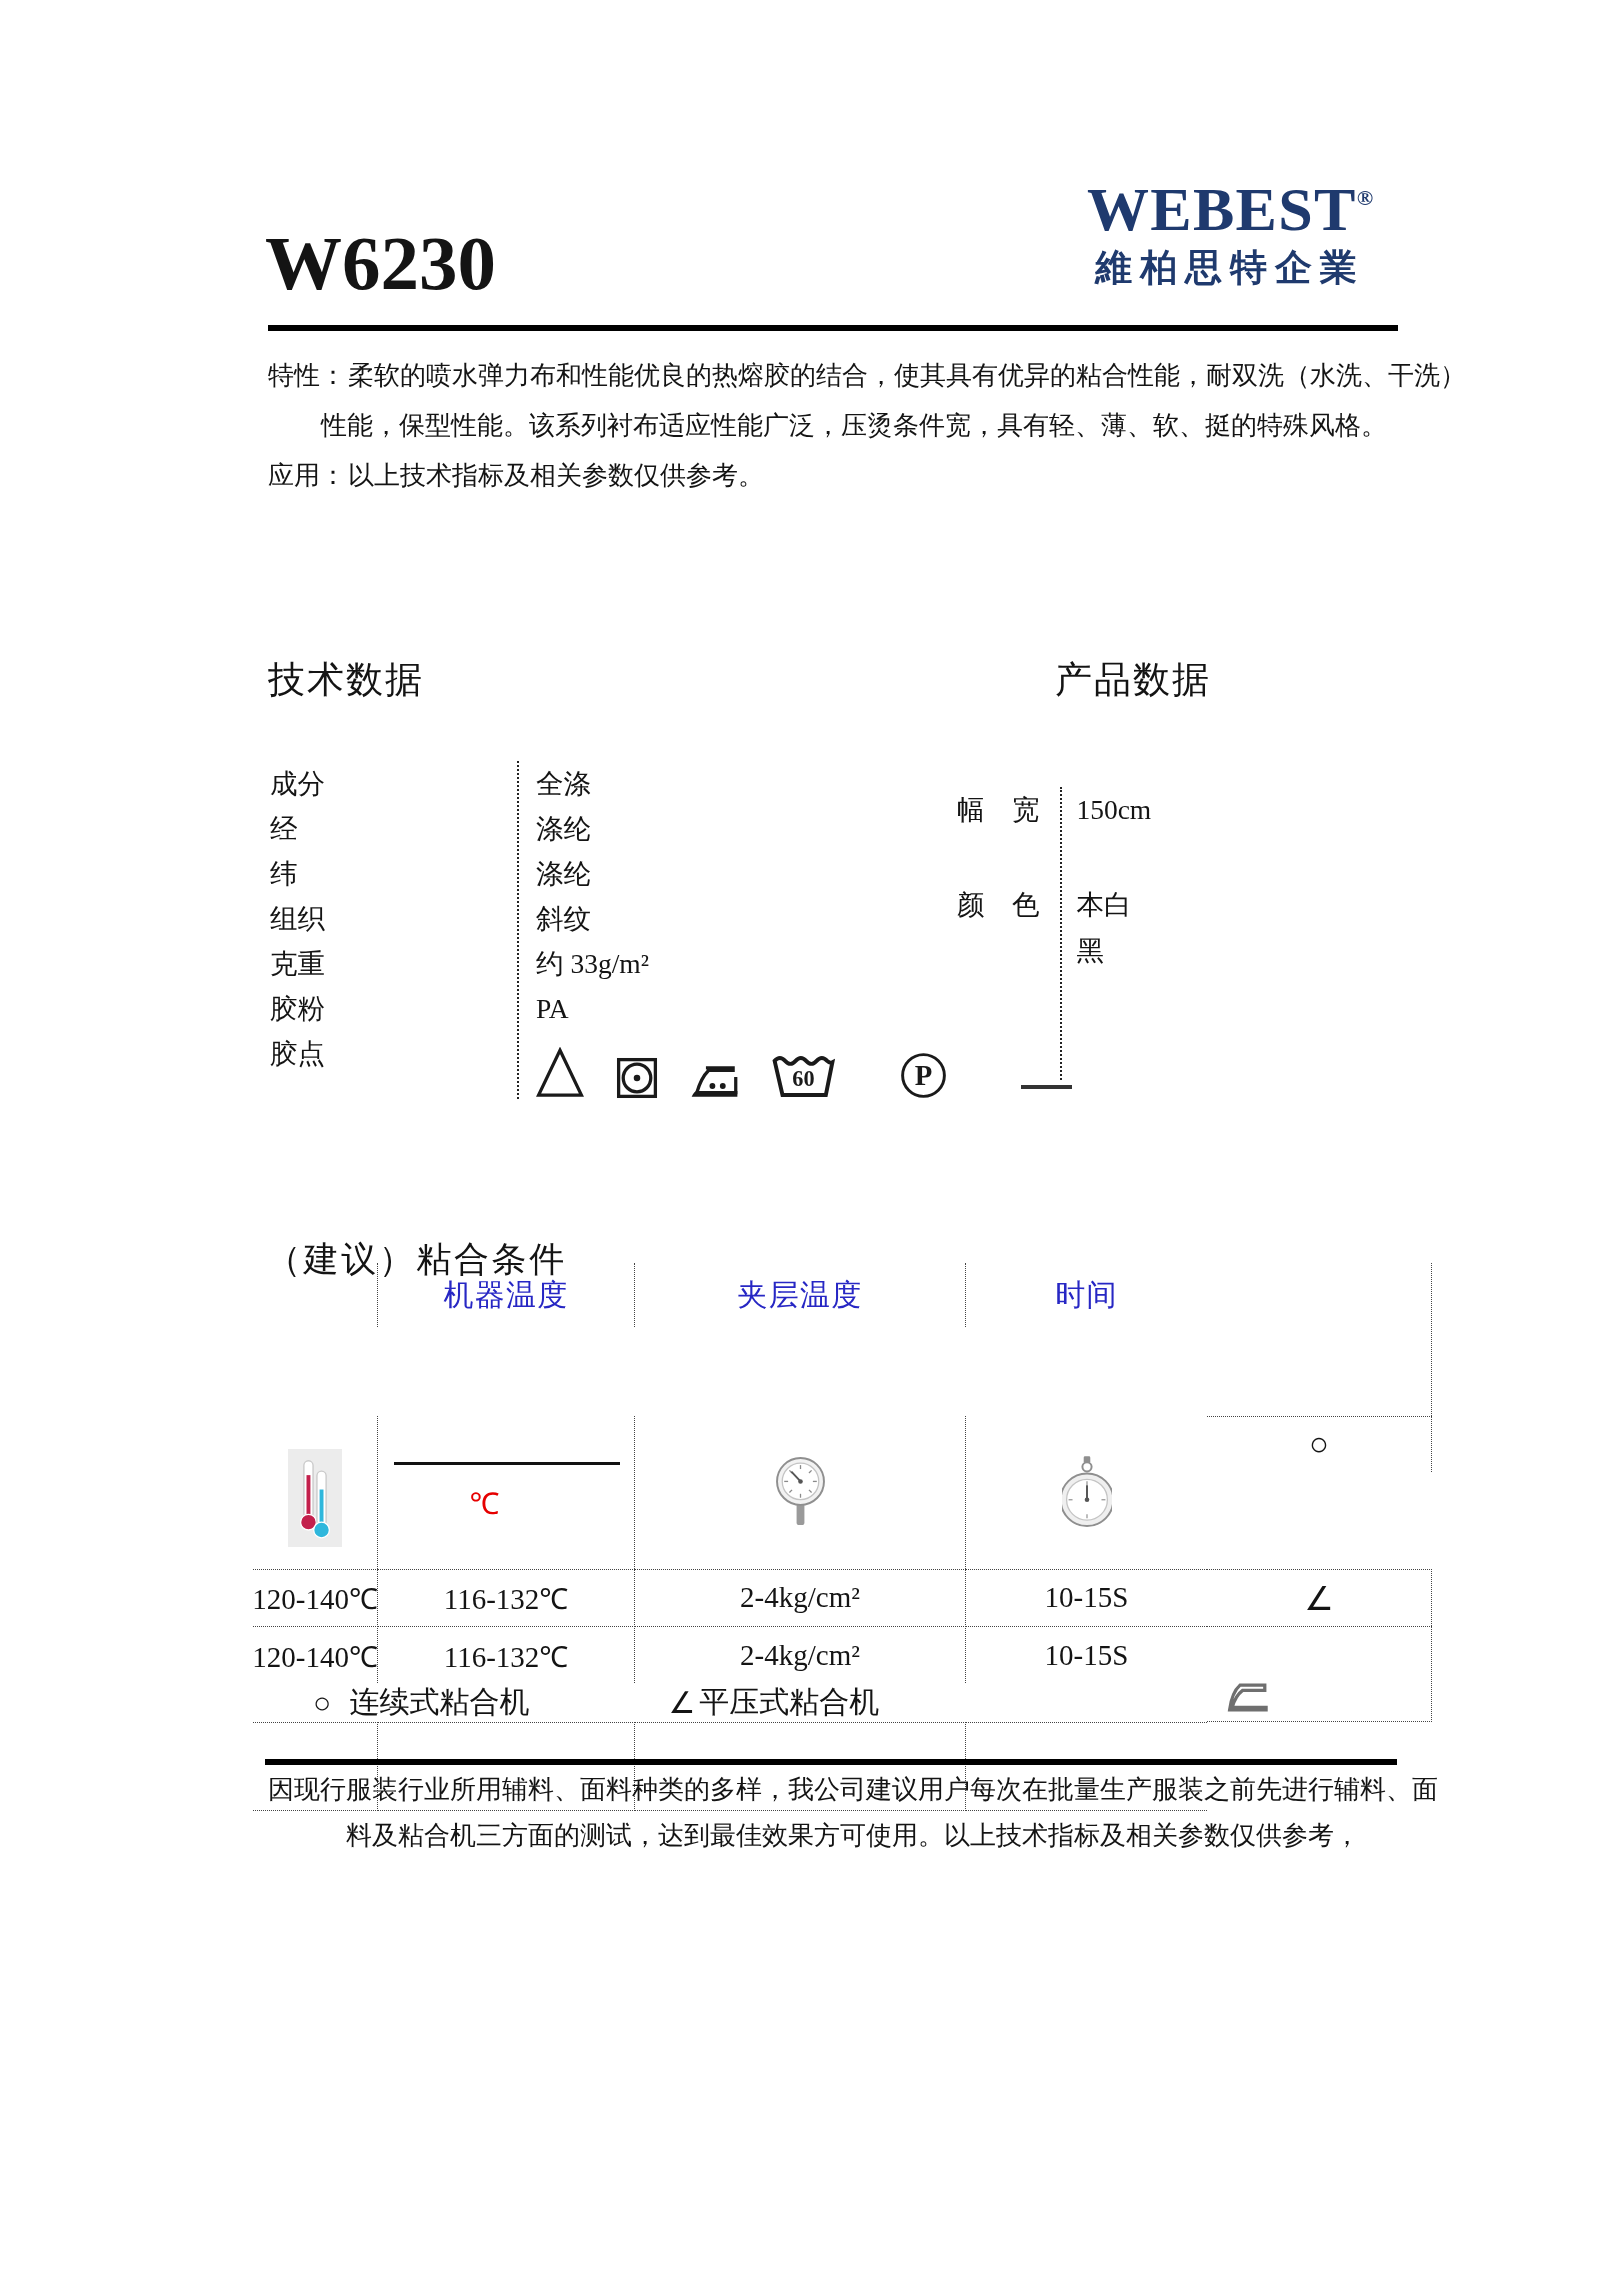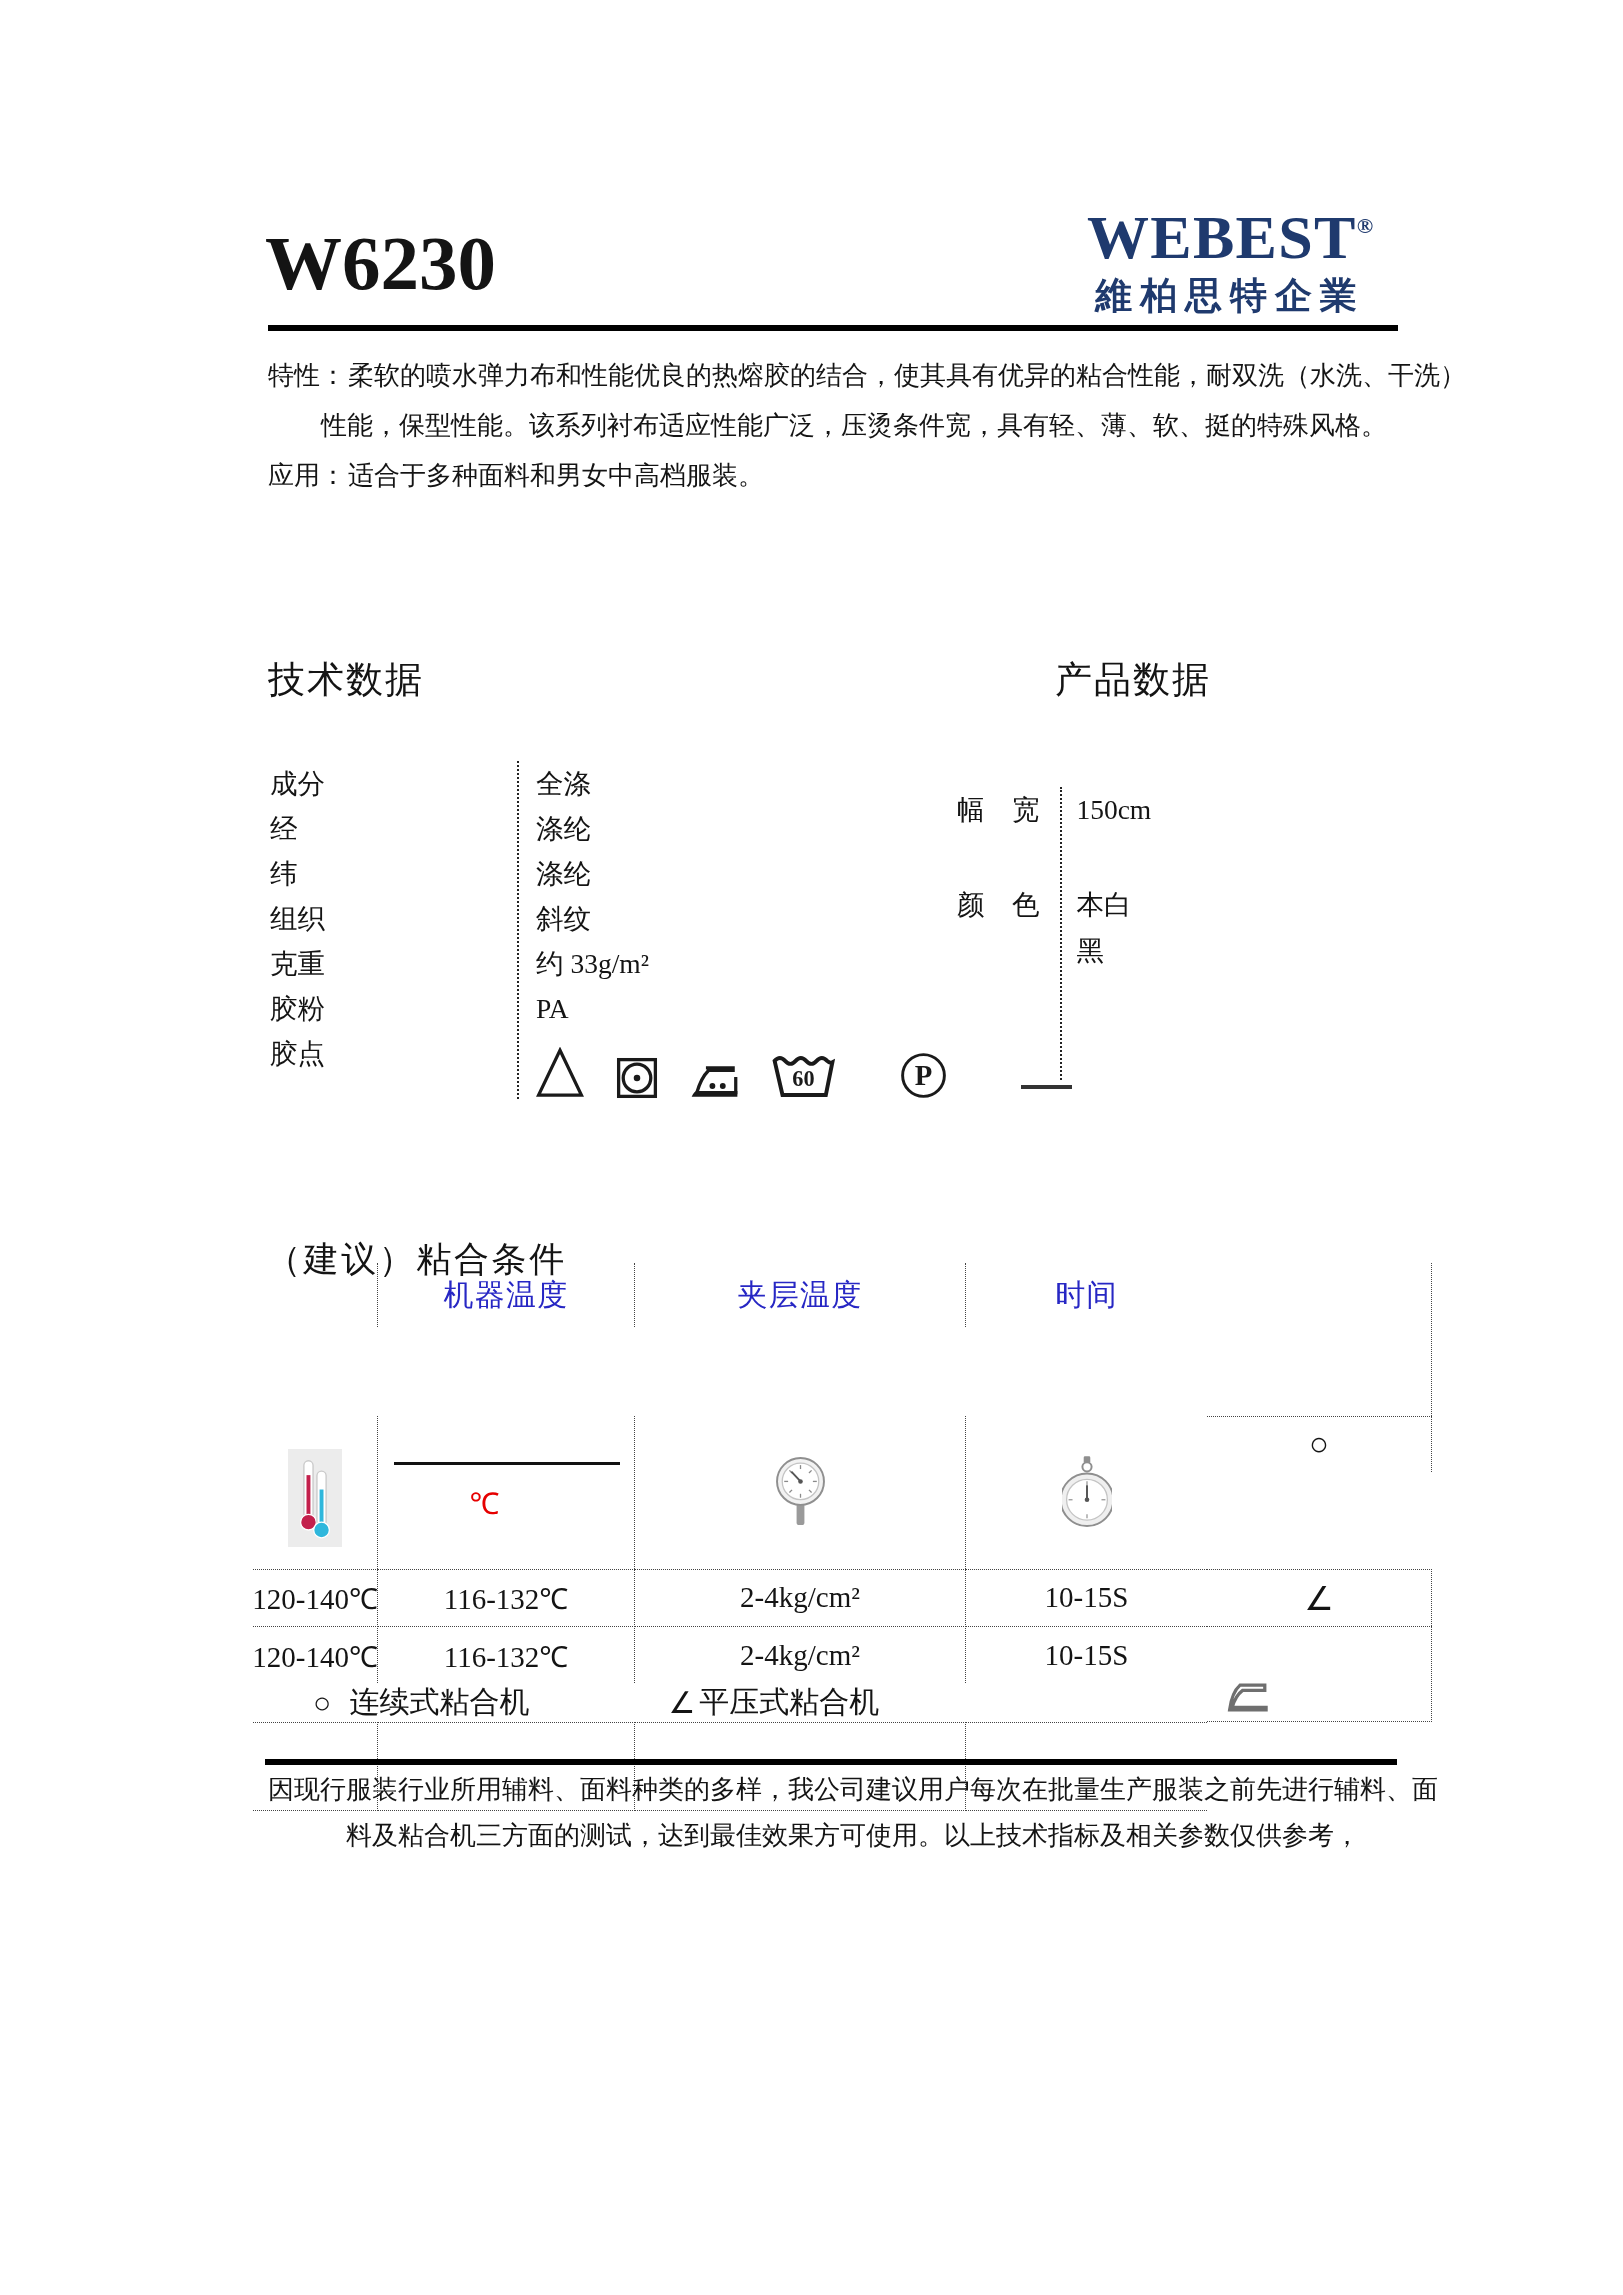--- a/index.html
+++ b/index.html
@@ -2,21 +2,21 @@
 <html style="font-size:10.5px"><head>
 <meta charset="utf-8">
 <style>
   html,body{margin:0;padding:0;background:#fff;}
   .page{position:relative;width:1623px;height:2295px;background:#ffffff;
         font-family:"Liberation Serif", serif;color:#141414;overflow:hidden;}
 
   
   .product-code{position:absolute;left:265px;top:221px;font-size:77px;font-weight:bold;line-height:1.1;}
   .logo{position:absolute;left:1073px;top:178px;width:314px;text-align:center;color:#1f3a6e;}
-  .logo-brand{font-size:62px;font-weight:bold;line-height:1.0;letter-spacing:1.3px;white-space:nowrap;margin-top:28px;}
+  .logo-brand{font-size:62px;font-weight:bold;line-height:1.0;letter-spacing:1.3px;white-space:nowrap;}
   .logo-reg{font-size:22px;vertical-align:25px;letter-spacing:0;}
   .logo-company{font-family:"Liberation Sans", sans-serif;font-size:37px;font-weight:bold;
                 letter-spacing:7.9px;margin-top:2.6px;white-space:nowrap;}
   .rule-top{position:absolute;left:268px;top:325px;width:1130px;height:5.9px;background:#000;}
 
   
   .intro{position:absolute;left:268px;top:351px;font-size:26px;line-height:50px;}
   .introline{display:flex;white-space:nowrap;}
   .ilabel{width:80px;flex:0 0 80px;}
   .indent2{padding-left:53px;}
@@ -89,21 +89,21 @@
   <div class="intro">
     <div class="introline">
       <span class="ilabel">特性：</span>
       <span>柔软的喷水弹力布和性能优良的热熔胶的结合，使其具有优异的粘合性能，耐双洗（水洗、干洗）</span>
     </div>
     <div class="introline indent2">
       <span>性能，保型性能。该系列衬布适应性能广泛，压烫条件宽，具有轻、薄、软、挺的特殊风格。</span>
     </div>
     <div class="introline">
       <span class="ilabel">应用：</span>
-      <span>适合于多种面料和男女中高档服装。</span>
+      <span>以上技术指标及相关参数仅供参考。</span>
     </div>
   </div>
 
   <div class="sec-heading tech-heading">技术数据</div>
   <div class="sec-heading product-heading">产品数据</div>
 
   <div class="tech-table">
     <div class="tt-labels">
       <div class="tt-row">成分</div>
       <div class="tt-row">经</div>

